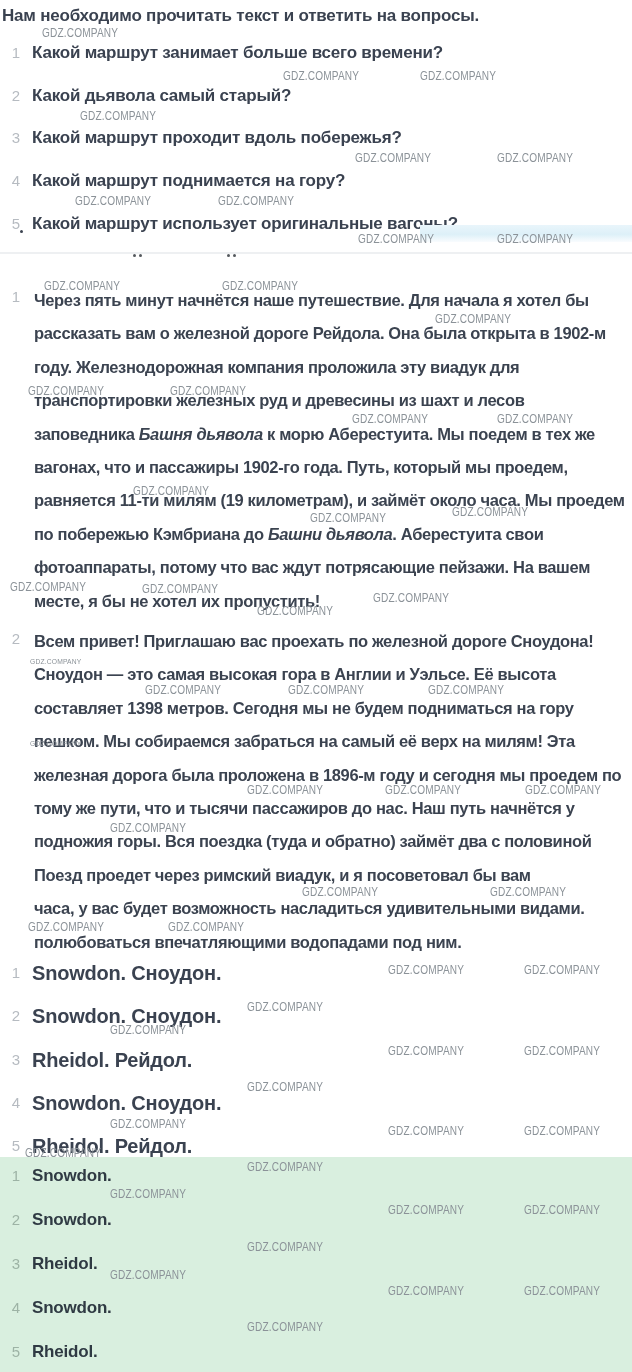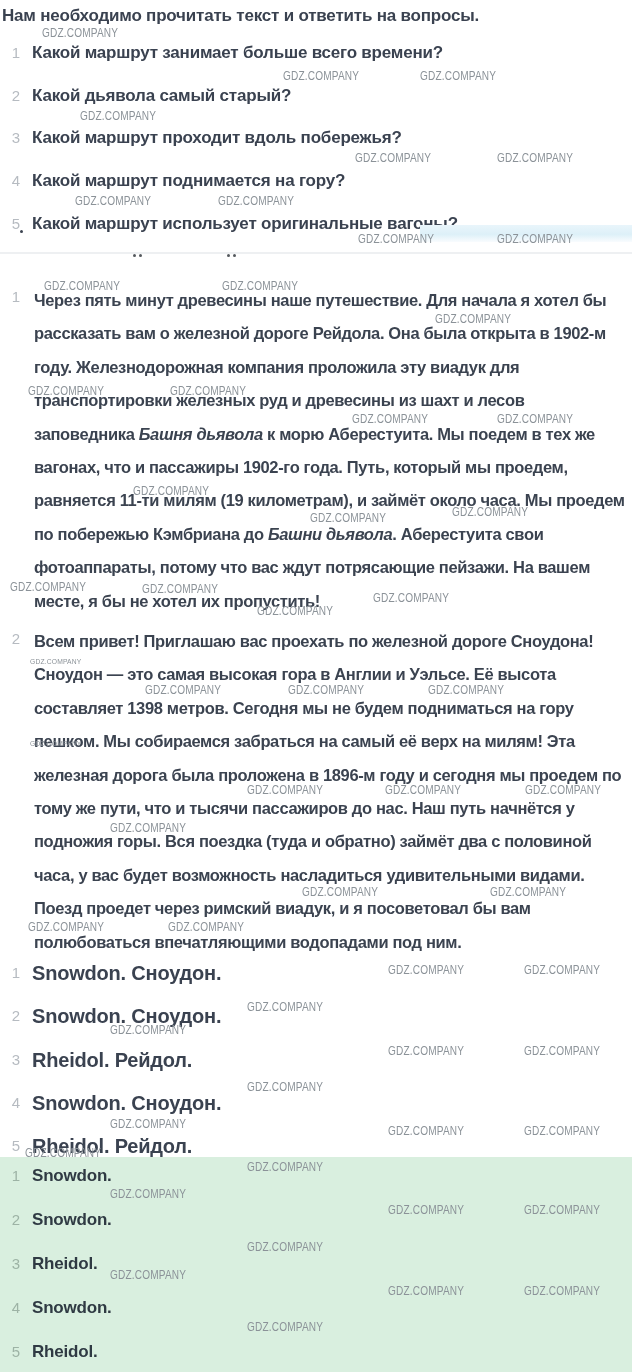--- a/index.html
+++ b/index.html
@@ -69,42 +69,42 @@
   <div class="blue-band"></div>
   <div class="divider"></div>
   <div class="dot" style="left:133px;top:254px;"></div>
   <div class="dot" style="left:139px;top:254px;"></div>
   <div class="dot" style="left:227px;top:254px;"></div>
   <div class="dot" style="left:233px;top:254px;"></div>
 
   <div id="passages">
       <div class="p-num" style="top:288px;">1</div>
       <div class="para" style="top:284px;">
-        <div class="line"><span>Через пять минут древесины наше путешествие. Для начала я хотел бы</span></div>
+        <div class="line"><span>Через пять минут начнётся наше путешествие. Для начала я хотел бы</span></div>
         <div class="line"><span>рассказать вам о железной дороге Рейдола. Она была открыта в 1902-м</span></div>
         <div class="line"><span>году. Железнодорожная компания проложила эту виадук для</span></div>
         <div class="line"><span>транспортировки железных руд и древесины из шахт и лесов</span></div>
         <div class="line"><span>заповедника </span><span class="it">Башня дьявола</span><span> к морю Аберестуита. Мы поедем в тех же</span></div>
         <div class="line"><span>вагонах, что и пассажиры 1902-го года. Путь, который мы проедем,</span></div>
         <div class="line"><span>равняется 11-ти милям (19 километрам), и займёт около часа. Мы проедем</span></div>
         <div class="line"><span>по побережью Кэмбриана до </span><span class="it">Башни дьявола</span><span>. Аберестуита свои</span></div>
         <div class="line"><span>фотоаппараты, потому что вас ждут потрясающие пейзажи. На вашем</span></div>
         <div class="line"><span>месте, я бы не хотел их пропустить!</span></div>
       </div>
       <div class="p-num" style="top:630px;">2</div>
       <div class="para" style="top:625px;">
         <div class="line"><span>Всем привет! Приглашаю вас проехать по железной дороге Сноудона!</span></div>
         <div class="line"><span>Сноудон — это самая высокая гора в Англии и Уэльсе. Её высота</span></div>
         <div class="line"><span>составляет 1398 метров. Сегодня мы не будем подниматься на гору</span></div>
         <div class="line"><span>пешком. Мы собираемся забраться на самый её верх на милям! Эта</span></div>
         <div class="line"><span>железная дорога была проложена в 1896-м году и сегодня мы проедем по</span></div>
         <div class="line"><span>тому же пути, что и тысячи пассажиров до нас. Наш путь начнётся у</span></div>
         <div class="line"><span>подножия горы. Вся поездка (туда и обратно) займёт два с половиной</span></div>
+        <div class="line"><span>Поезд проедет через римский виадук, и я посоветовал бы вам</span></div>
         <div class="line"><span>часа, у вас будет возможность насладиться удивительными видами.</span></div>
-        <div class="line"><span>Поезд проедет через римский виадук, и я посоветовал бы вам</span></div>
         <div class="line"><span>полюбоваться впечатляющими водопадами под ним.</span></div>
       </div>
     </div>
 
   <div id="answers-bilingual">
       <div class="row ans" style="top:962px;">
         <div class="num">1</div>
         <div class="txt">Snowdon. Сноудон.</div>
       </div>
       <div class="row ans" style="top:1005px;">

